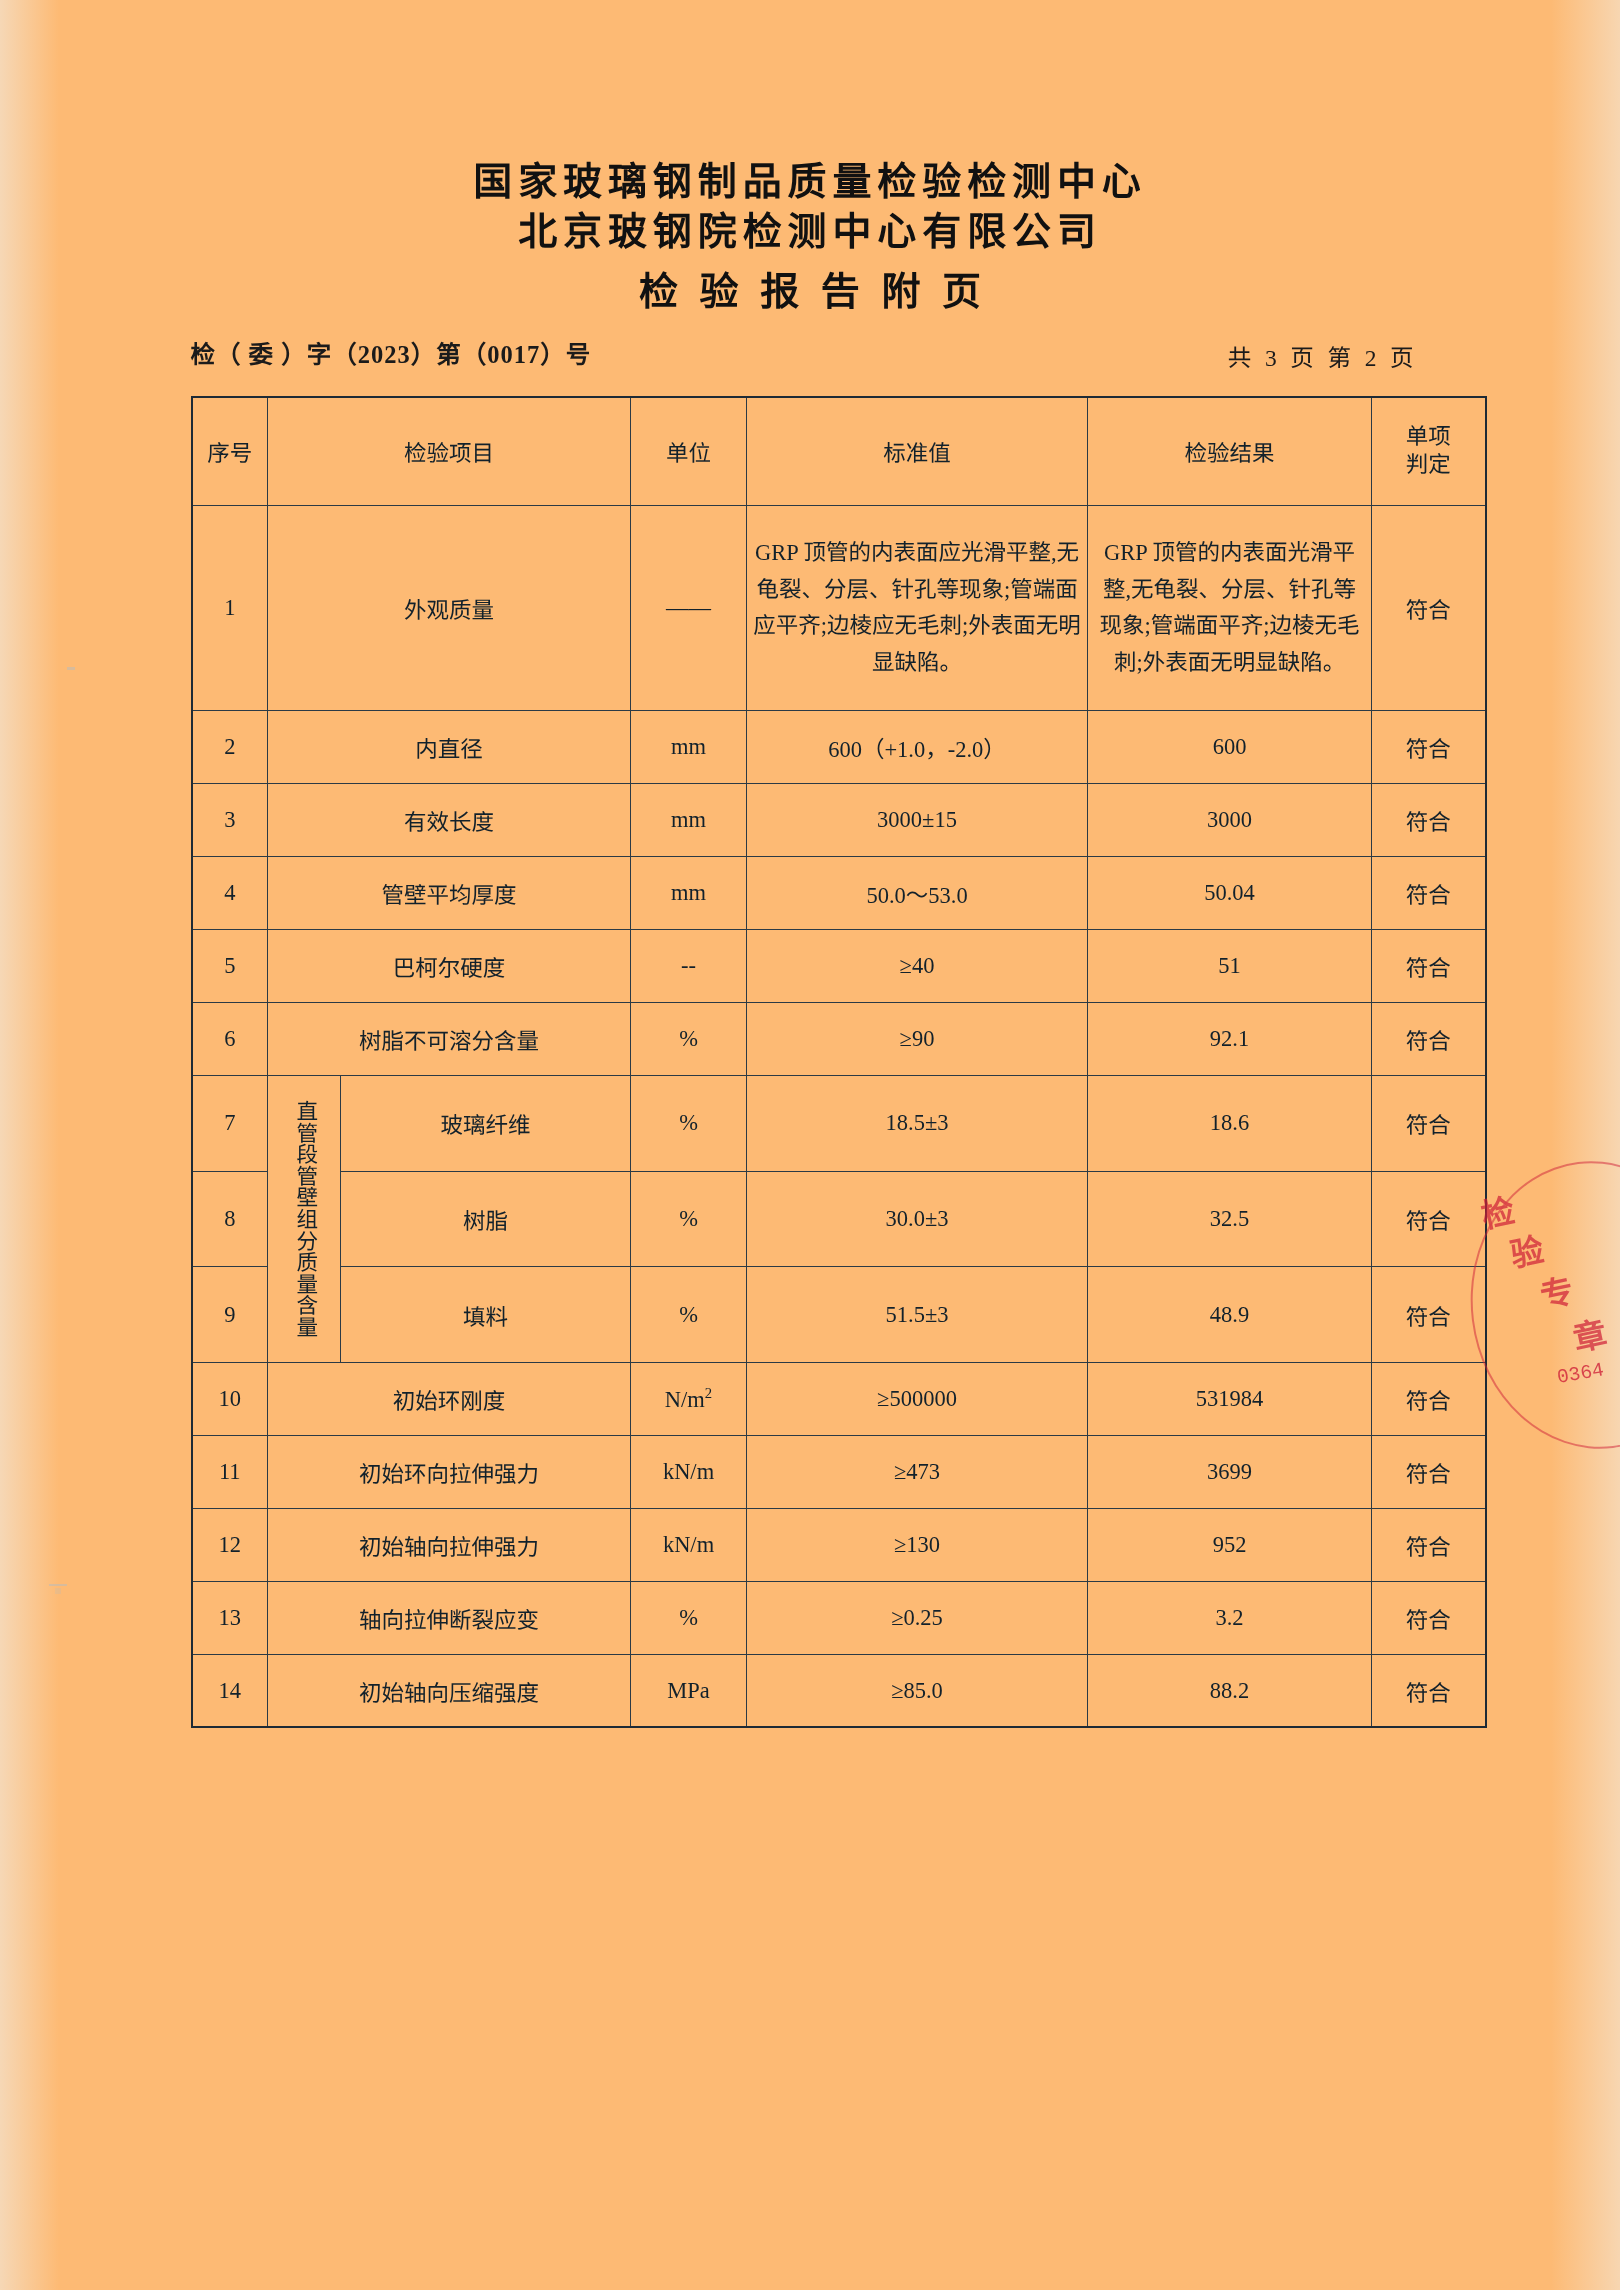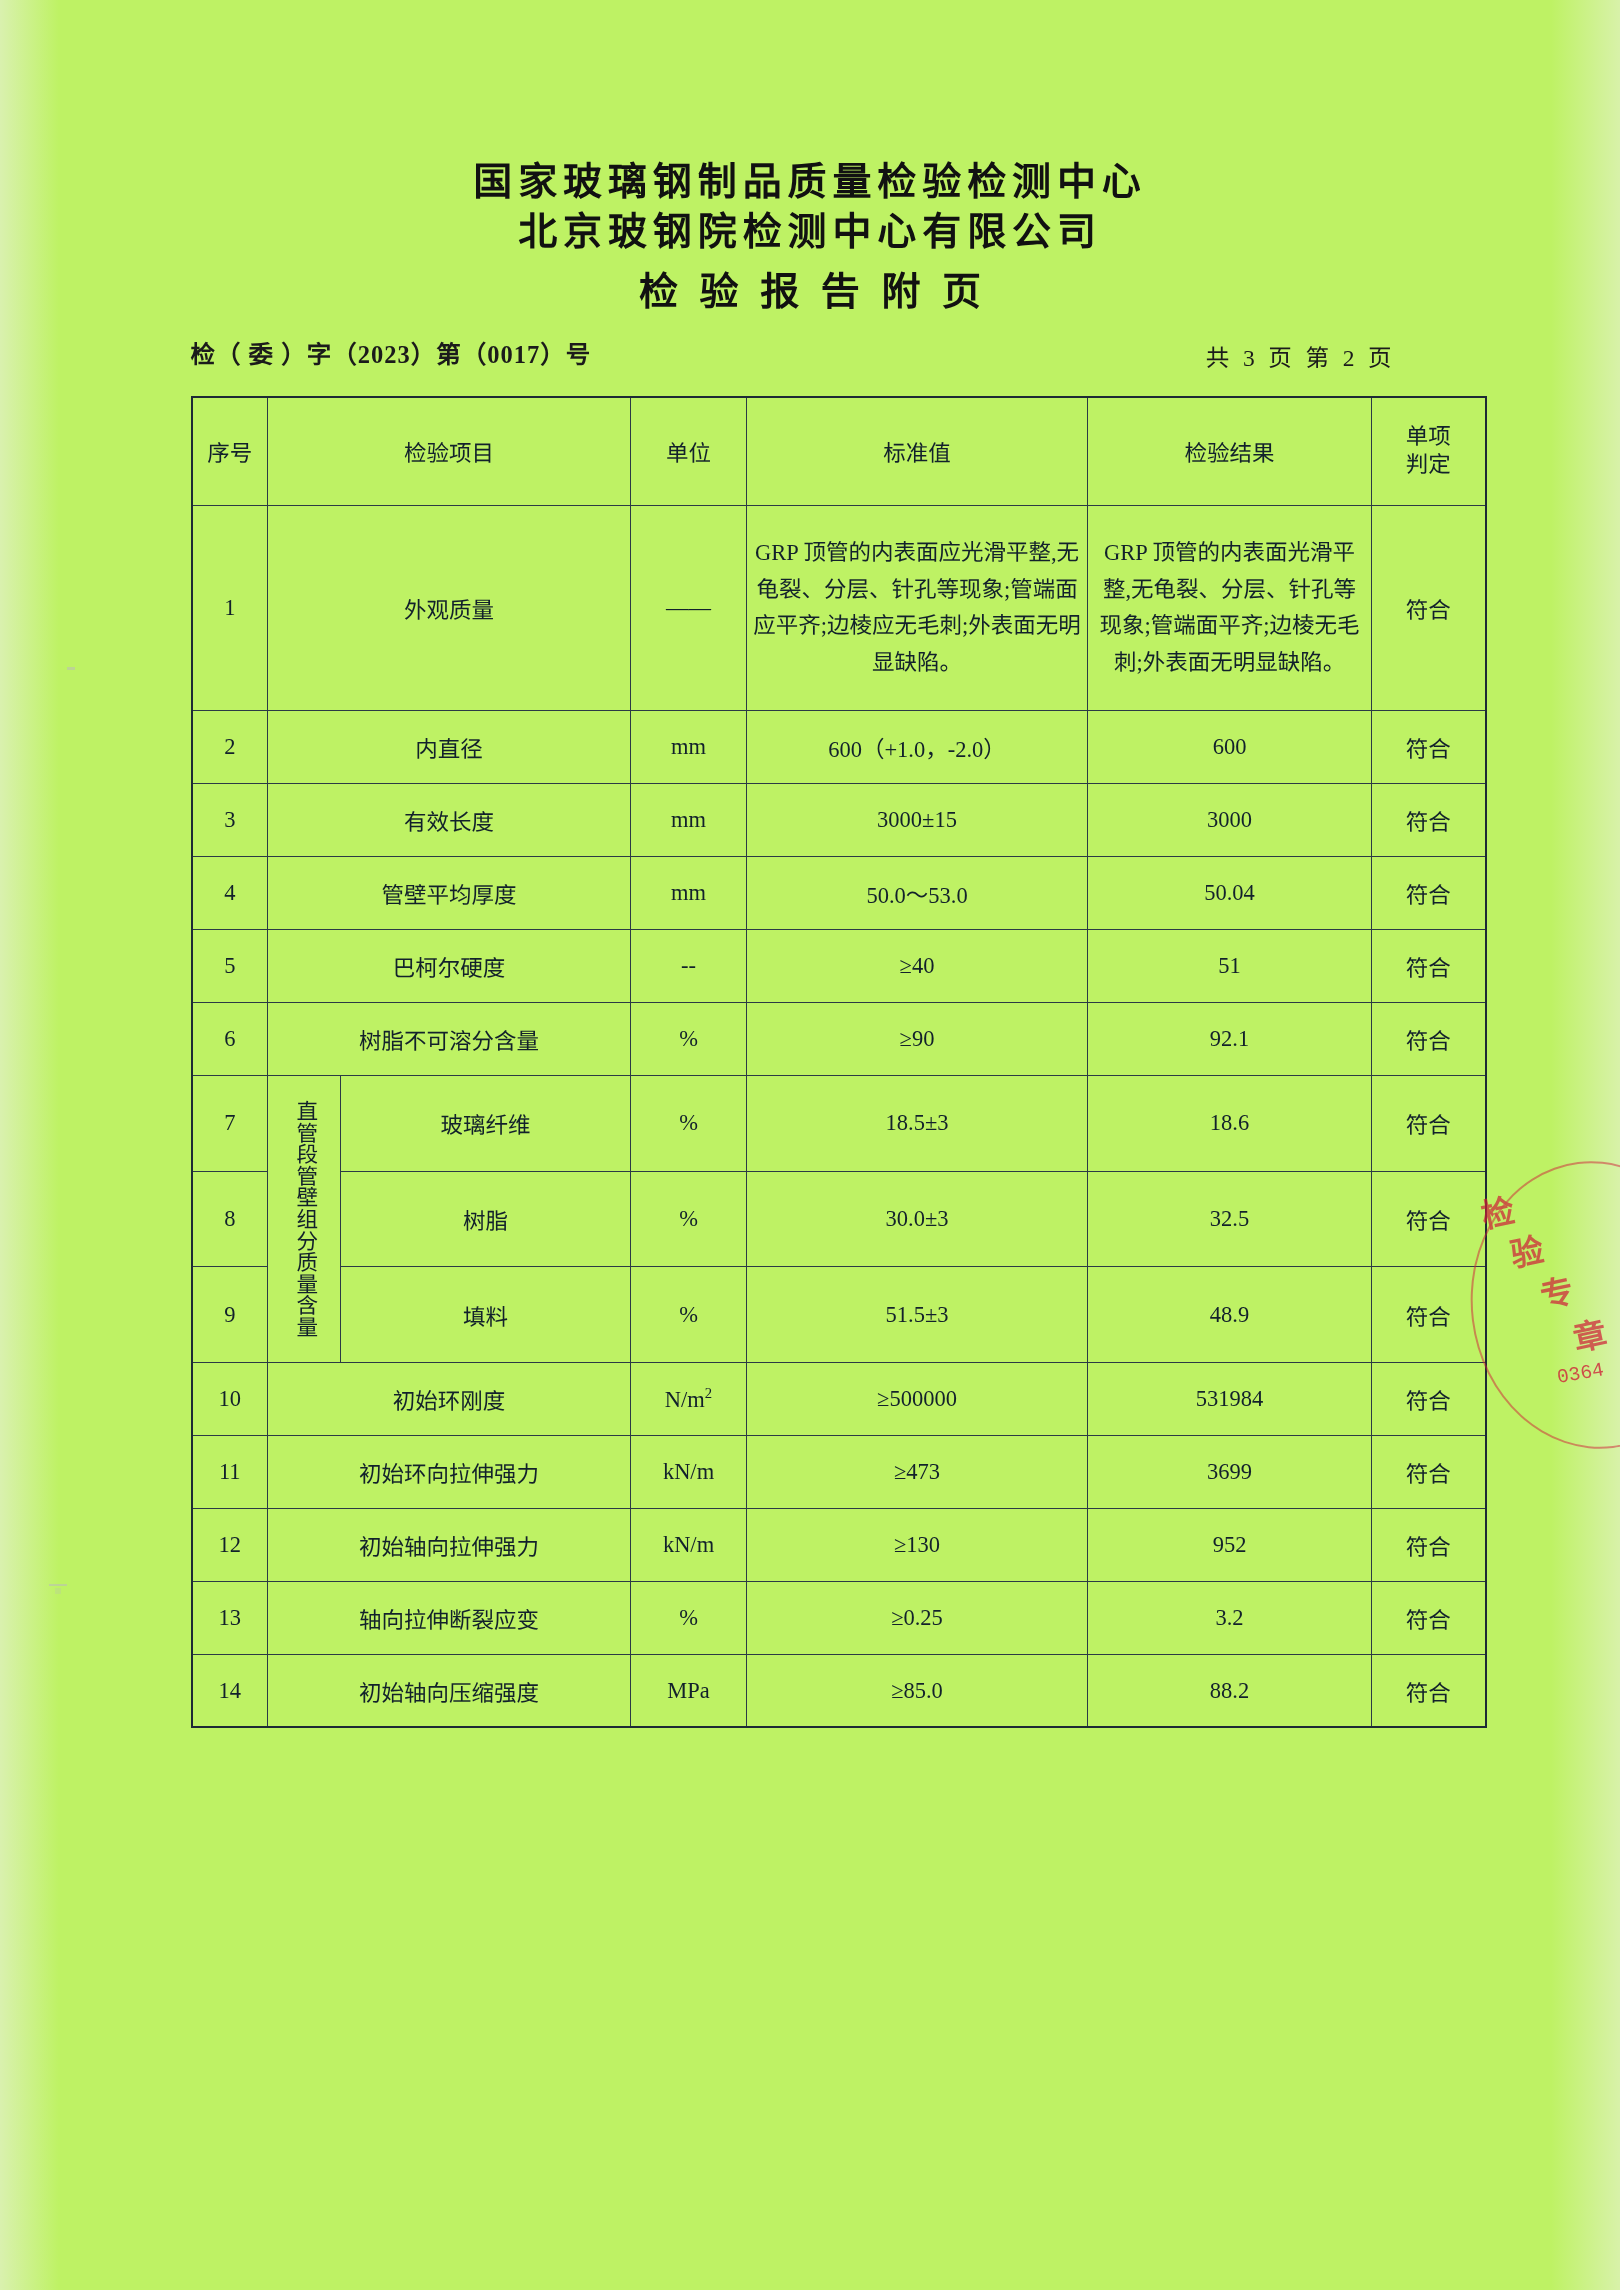--- a/index.html
+++ b/index.html
@@ -10,21 +10,21 @@
   }
   body {
     font-family: "Liberation Serif", "DejaVu Serif", serif;
     color: #1b1b1b;
   }
   .page {
     position: relative;
     width: 1620px;
     height: 2291px;
     margin: 0 auto;
-    background: #bef264;
+    background: #fdba74;
     overflow: hidden;
   }
   
   .page::before {
     content: "";
     position: absolute;
     inset: 0;
     background:
       linear-gradient(to right, rgba(240,240,236,0.55) 0px, rgba(255,255,255,0) 59px),
       linear-gradient(to left, rgba(242,242,238,0.5) 0px, rgba(255,255,255,0) 69px);
@@ -65,21 +65,21 @@
     position: absolute;
     left: 86px;
     top: 0;
     font-size: 24.5px;
     font-weight: bold;
     letter-spacing: 1px;
     white-space: nowrap;
   }
   .page-count {
     position: absolute;
-    right: 120px;
+    right: 98px;
     top: 3.9px;
     font-size: 23.5px;
     letter-spacing: 3.9px;
     white-space: nowrap;
   }
   .table-wrap {
     width: 1411px;
     margin: 13.7px auto 0 auto;
   }
   table.report {

